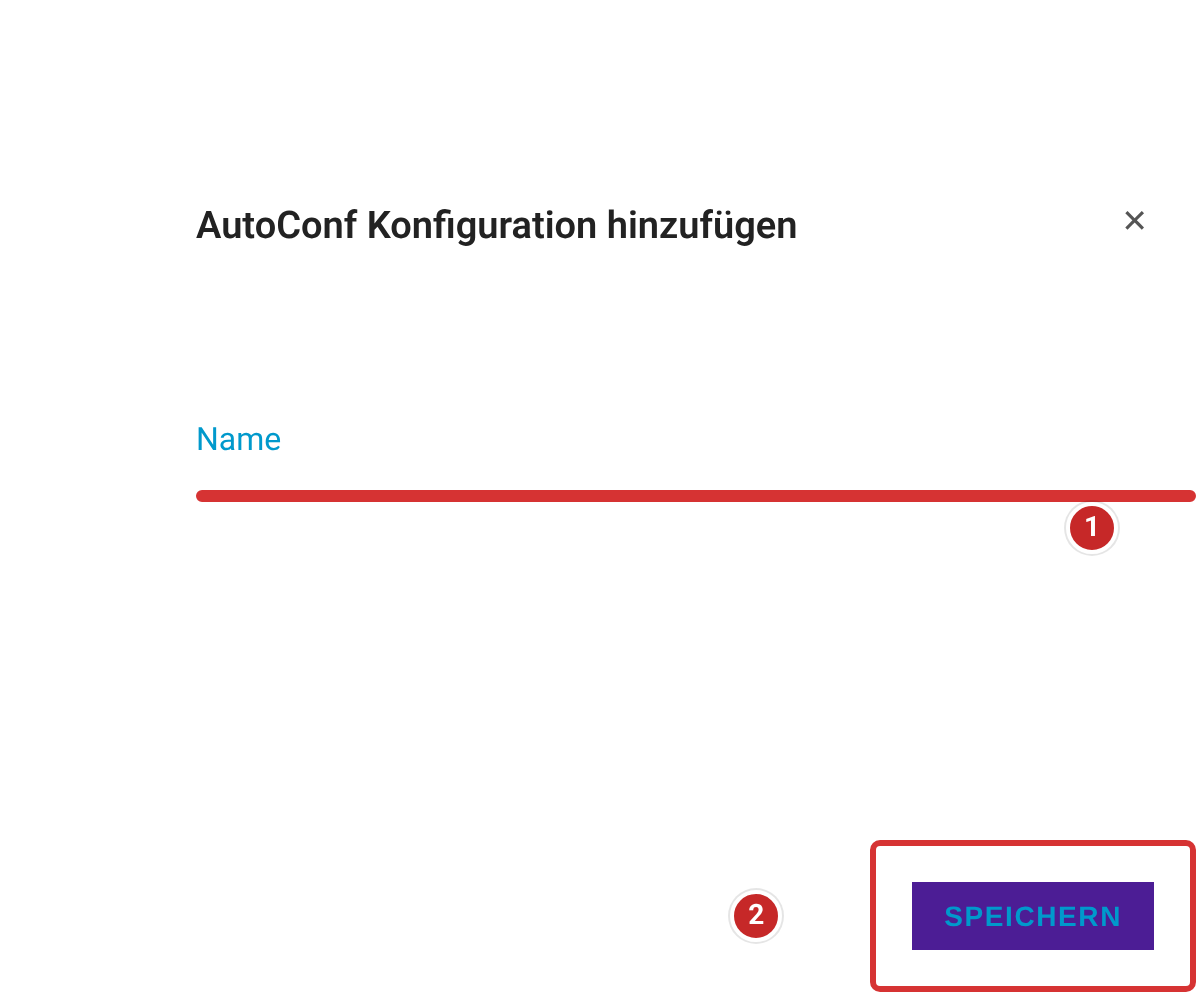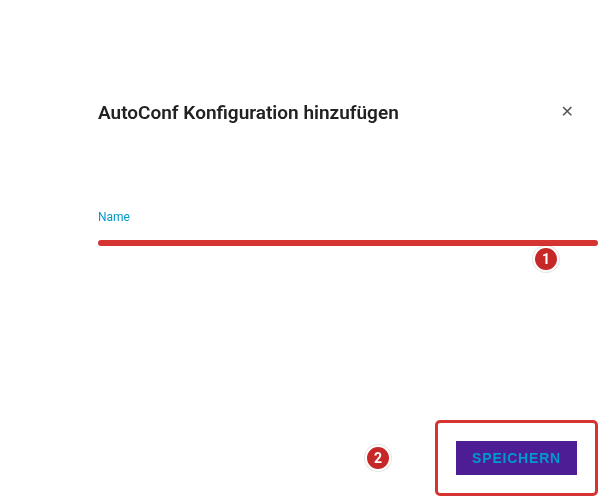--- a/index.html
+++ b/index.html
@@ -38,21 +38,21 @@
       font-size: 16px;
       color: #555;
       cursor: pointer;
       padding: 4px 8px;
       line-height: 1;
     }
     .form-row {
       position: relative;
     }
     .field-label {
-      font-size: 12px;
+      font-size: 16px;
       color: #0099cc;
       display: block;
       margin-bottom: 2px;
     }
     .input-box {
       position: relative;
       border: 3px solid #d63333;
       border-radius: 5px;
       background: #fff;
     }

